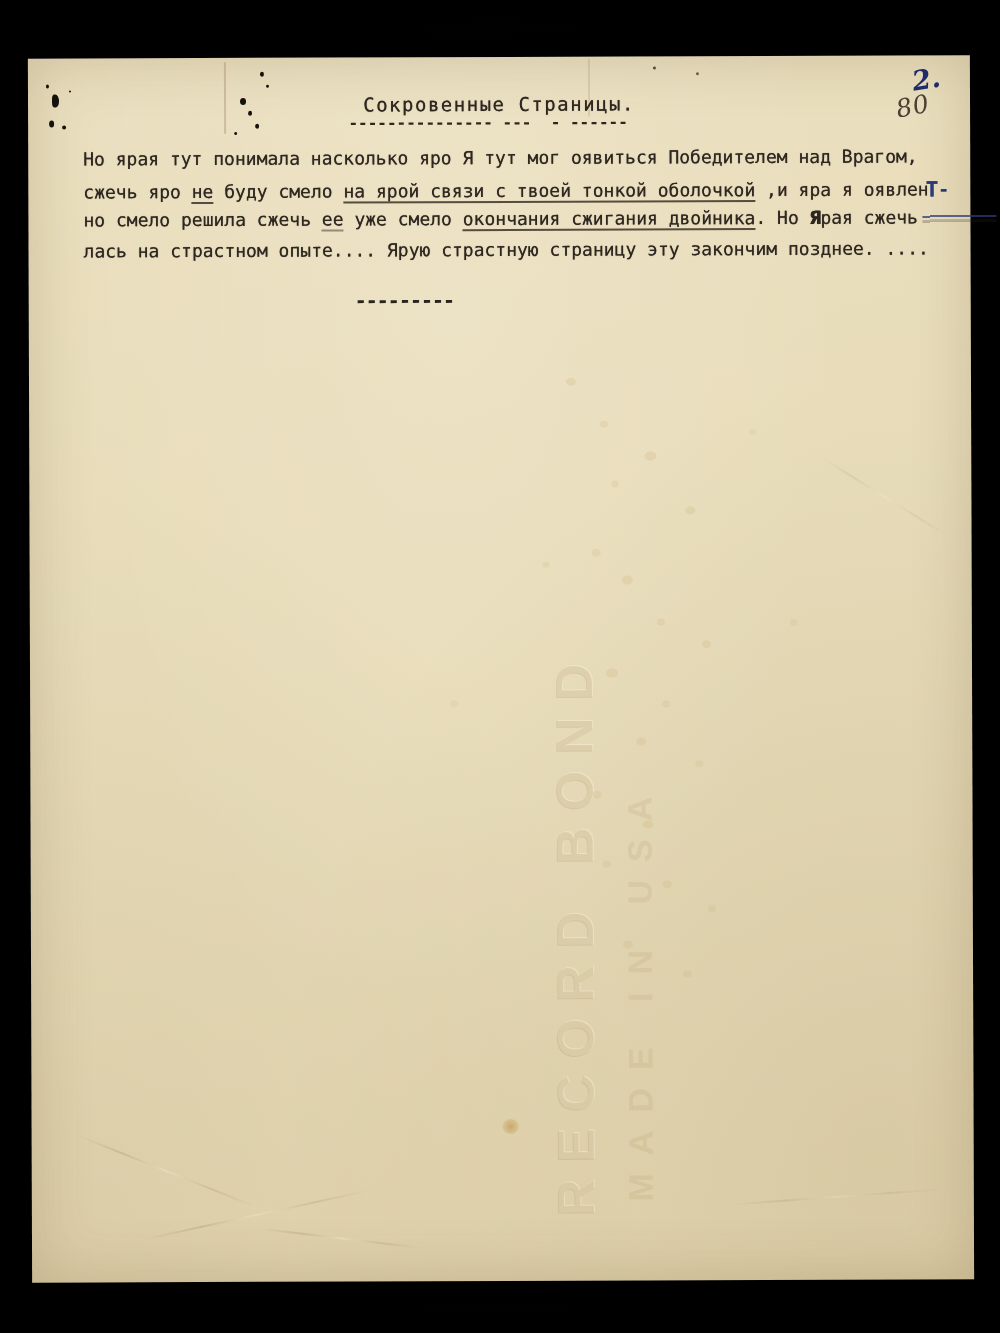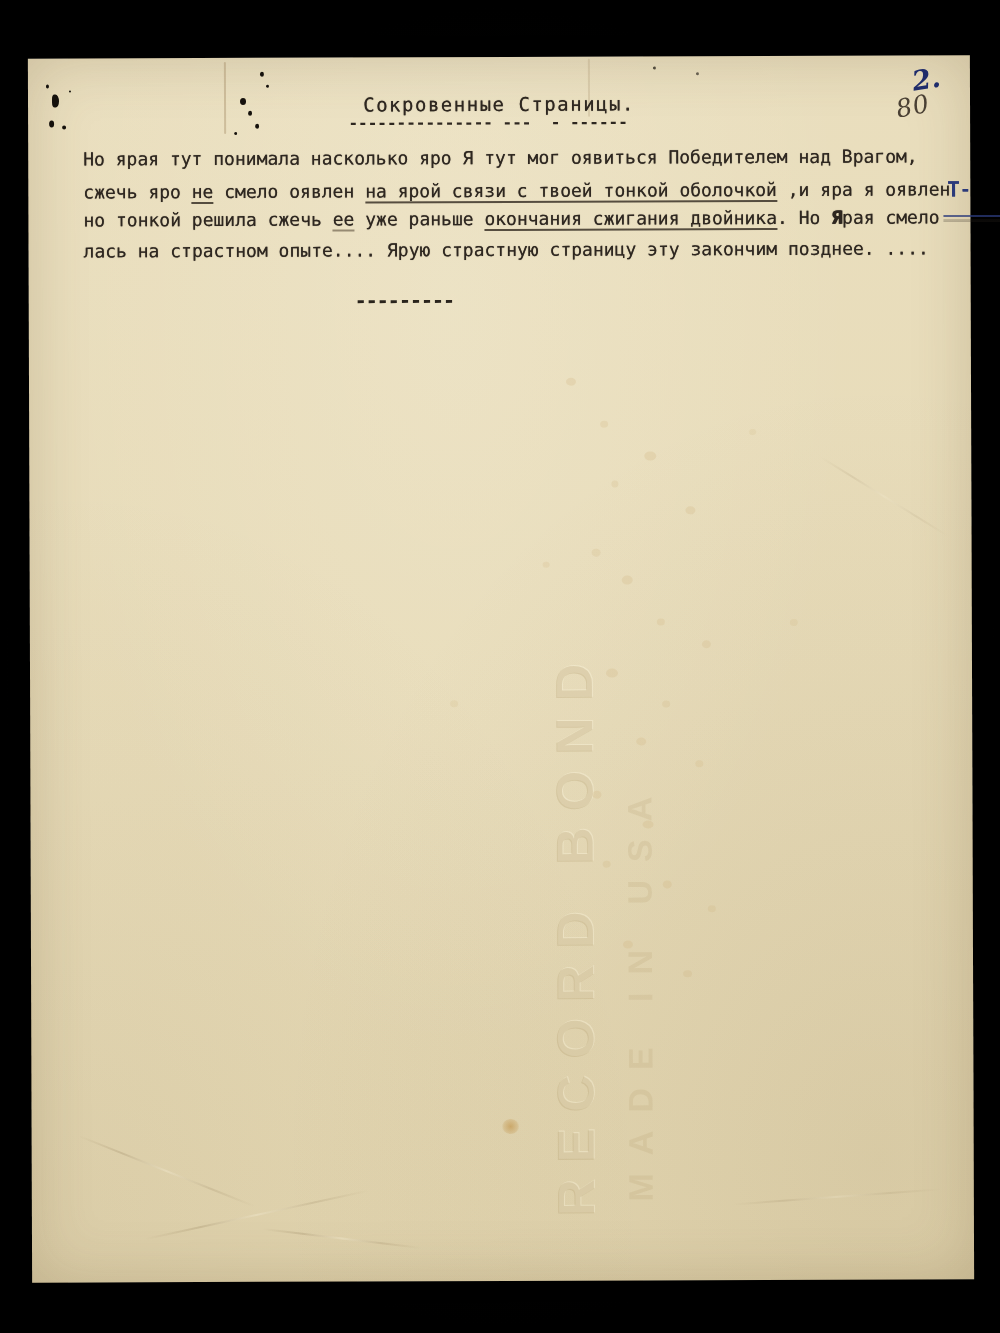--- a/index.html
+++ b/index.html
@@ -151,20 +151,20 @@
     <i class="crease" style="left:700px;top:1140px;width:210px;transform:rotate(-4deg);opacity:.7;"></i>
 
     <div class="title">Сокровенные Страницы.</div>
     <div class="title-underline">--------------- ---  - ------</div>
 
     <div class="pagenum-ink">2.</div>
     <div class="pagenum-pencil">80</div>
 
     <div class="paragraph" id="paragraph">
         <div class="tw-line"><span class="seg-p">Но ярая тут понимала насколько яро Я тут мог оявиться Победителем над Врагом,</span></div>
-        <div class="tw-line"><span class="seg-p">сжечь яро </span><span class="seg-u">не</span><span class="seg-p"> смело оявлен </span><span class="seg-u">на ярой связи с твоей тонкой оболочкой</span><span class="seg-p"> ,и яра я оявлен</span><span class="seg-ink">Т</span><span class="seg-inkdash">-</span></div>
-        <div class="tw-line"><span class="seg-p">но тонкой решила сжечь </span><span class="seg-u2">ее</span><span class="seg-p"> уже раньше </span><span class="seg-u">окончания сжигания двойника</span><span class="seg-p">. Но </span><span class="seg-ov">Я</span><span class="seg-p">рая смело</span><span class="seg-strike"></span></div>
+        <div class="tw-line"><span class="seg-p">сжечь яро </span><span class="seg-u">не</span><span class="seg-p"> буду смело </span><span class="seg-u">на ярой связи с твоей тонкой оболочкой</span><span class="seg-p"> ,и яра я оявлен</span><span class="seg-ink">Т</span><span class="seg-inkdash">-</span></div>
+        <div class="tw-line"><span class="seg-p">но смело решила сжечь </span><span class="seg-u2">ее</span><span class="seg-p"> уже смело </span><span class="seg-u">окончания сжигания двойника</span><span class="seg-p">. Но </span><span class="seg-ov">Я</span><span class="seg-p">рая сжечь</span><span class="seg-strike"></span></div>
         <div class="tw-line"><span class="seg-p">лась на страстном опыте.... Ярую страстную страницу эту закончим позднее. ....</span></div>
       </div>
 
     <div class="separator">---------</div>
   </div>
 </div>
 
 </body></html>

